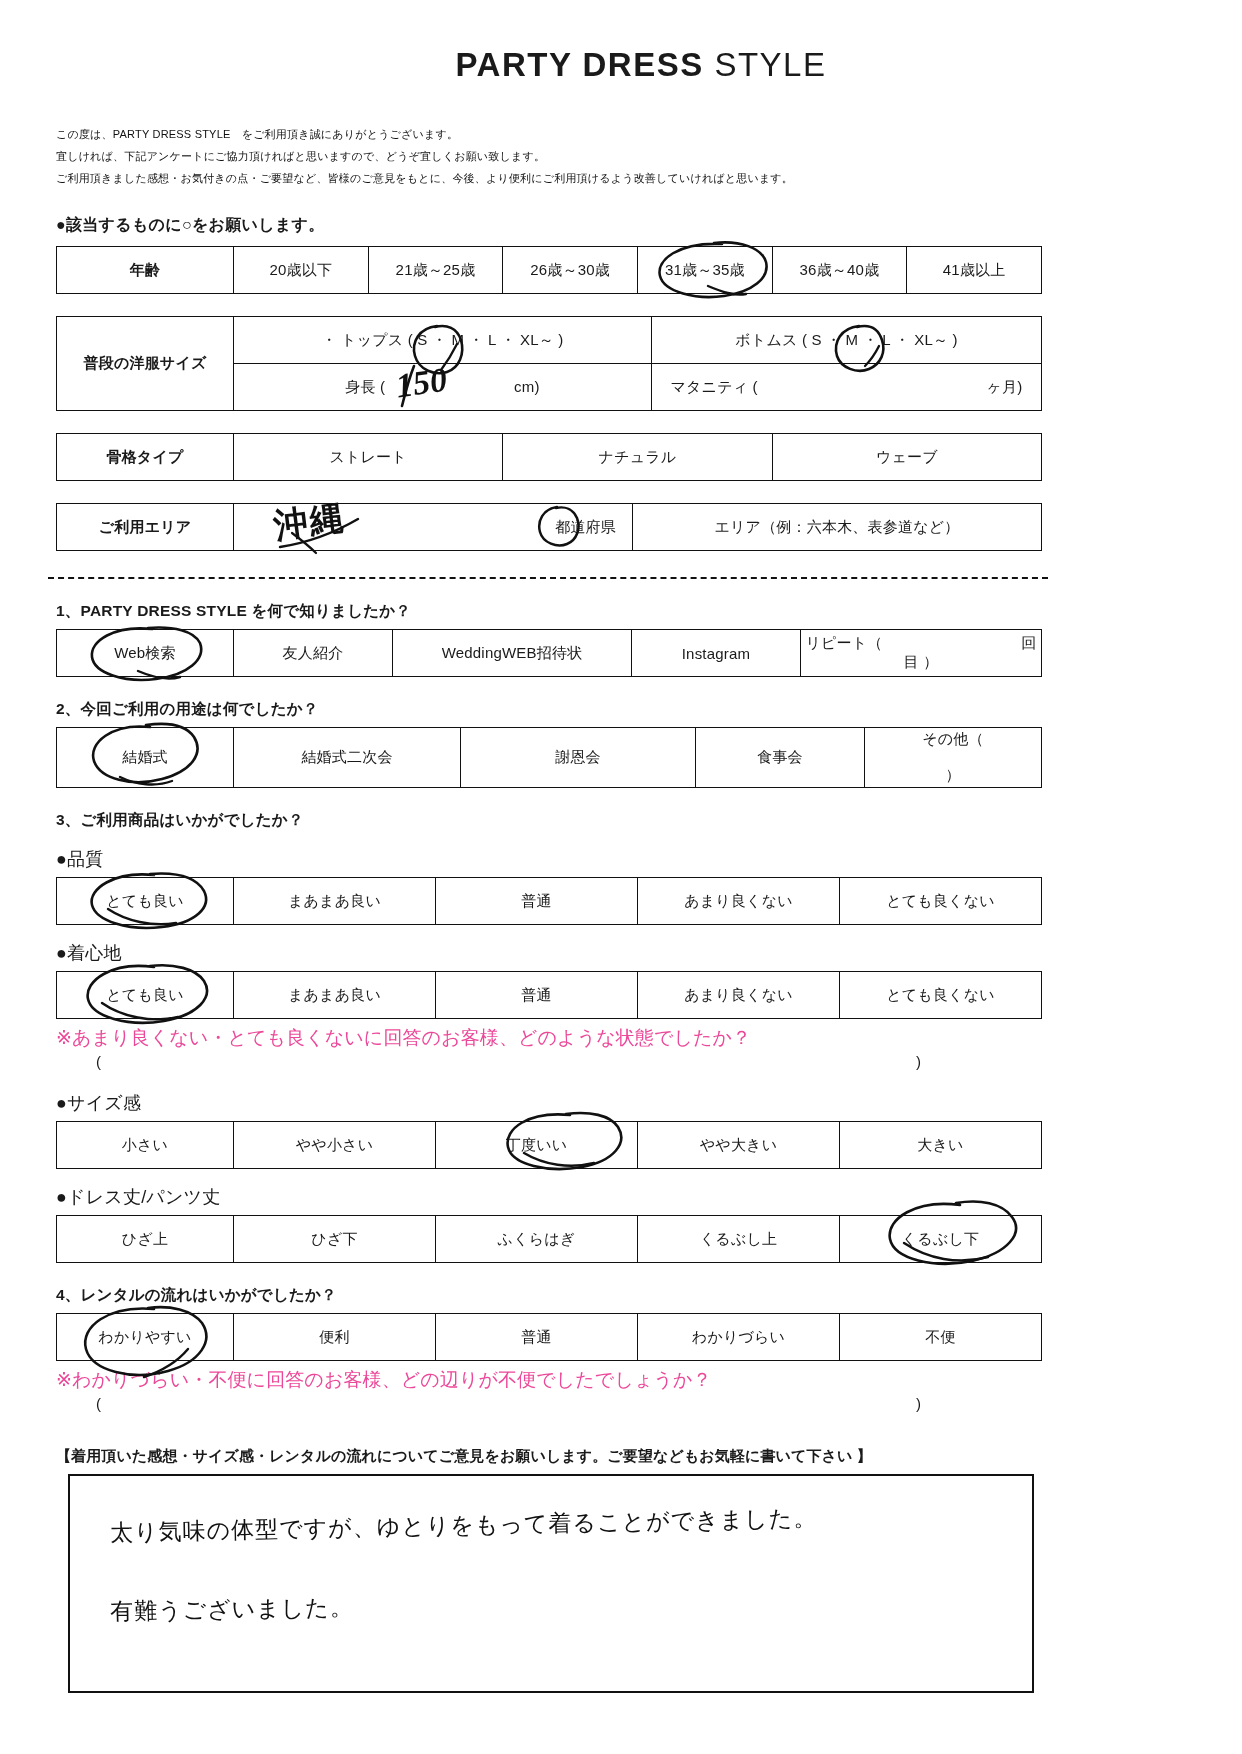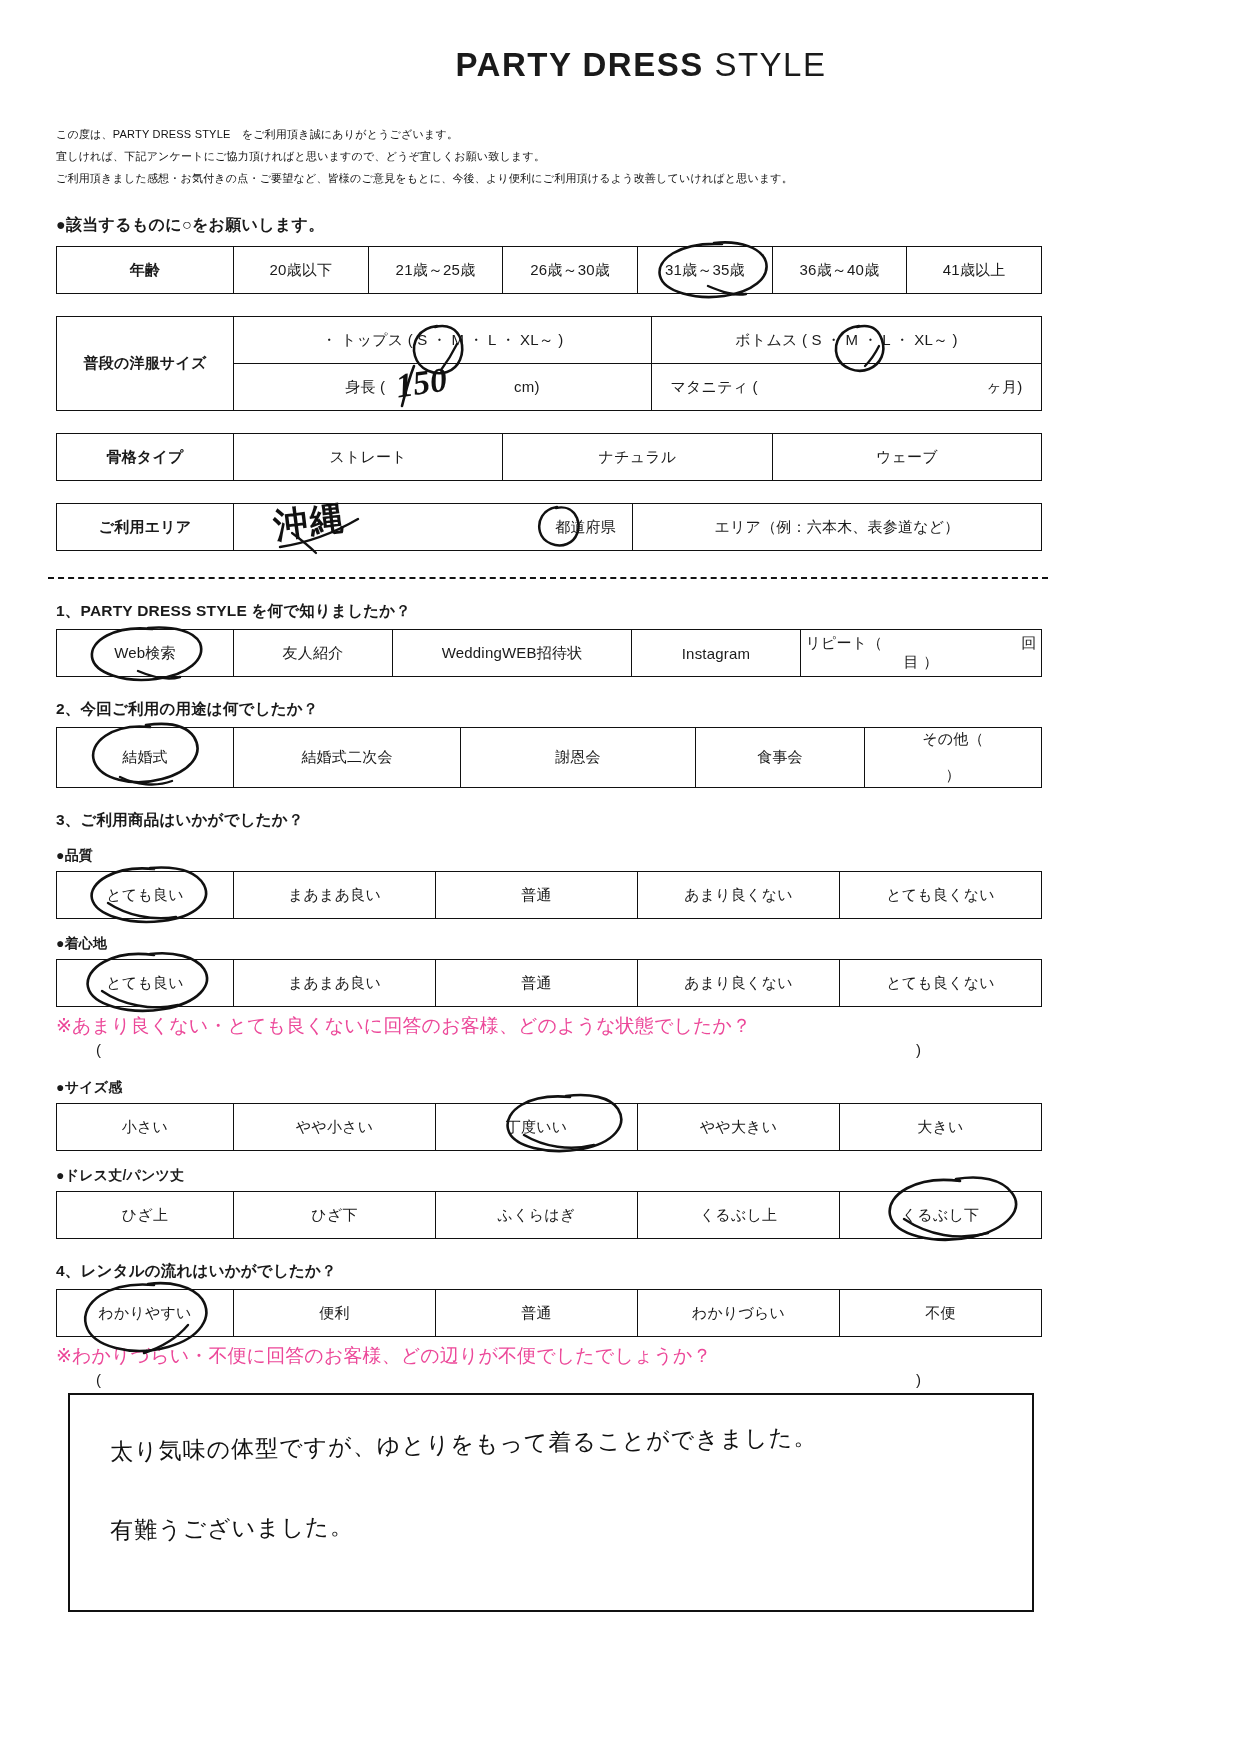--- a/index.html
+++ b/index.html
@@ -40,21 +40,21 @@
     border:1.6px solid #111;
     height:42px;text-align:center;vertical-align:middle;
     font-size:15px;letter-spacing:.2px;padding:2px 4px;
     position:relative;
   }
   td.lbl{font-weight:bold;font-size:15.5px;}
   td.lft{text-align:left;padding-left:14px;}
 
   
   .qh{margin:22px 0 7px 56px;font-size:15.5px;font-weight:bold;letter-spacing:.2px;}
-  .sub{margin:16px 0 6px 56px;font-size:14px;font-weight:bold;letter-spacing:.2px;}
+  .sub{margin:16px 0 6px 56px;font-size:18px;font-weight:normal;letter-spacing:.2px;}
   .note{margin:6px 0 0 56px;font-size:19px;color:#ec4899;letter-spacing:.1px;}
   .parens{margin:2px 0 0 56px;width:986px;position:relative;height:22px;font-size:15px;}
   .parens .lp{position:absolute;left:40px;top:0;}
   .parens .rp{position:absolute;left:860px;top:0;}
 
   
   .divider{
     margin:26px 0 0 48px;width:1000px;height:0;
     border-top:2px dashed #111;
   }
@@ -344,18 +344,19 @@
       <path d="M 80 10 C 34 6, 6 28, 12 50 C 18 72, 58 82, 94 72 C 126 63, 140 42, 128 24 C 118 11, 96 6, 74 9" stroke-width="2.6"></path>
       <path d="M 70 78 C 88 72, 104 62, 114 50" stroke-width="2.4"></path>
     </svg>
   </div>
   <div class="note">※わかりづらい・不便に回答のお客様、どの辺りが不便でしたでしょうか？</div>
   <div class="parens">
     <span class="lp">(</span>
     <span class="rp">)</span>
   </div>
 
+  <div class="cmthead">【着用頂いた感想・サイズ感・レンタルの流れについてご意見をお願いします。ご要望などもお気軽に書いて下さい 】</div>
   <div class="cmtbox">
     <span class="hand" style="left:40px;top:34px;font-size:23px;letter-spacing:1px;transform:rotate(-1.2deg);white-space:nowrap">太り気味の体型ですが、ゆとりをもって着ることができました。</span>
     <span class="hand" style="left:40px;top:118px;font-size:23px;letter-spacing:1px;transform:rotate(-1deg);white-space:nowrap">有難うございました。</span>
   </div>
 
 </div>
 
 </body></html>

